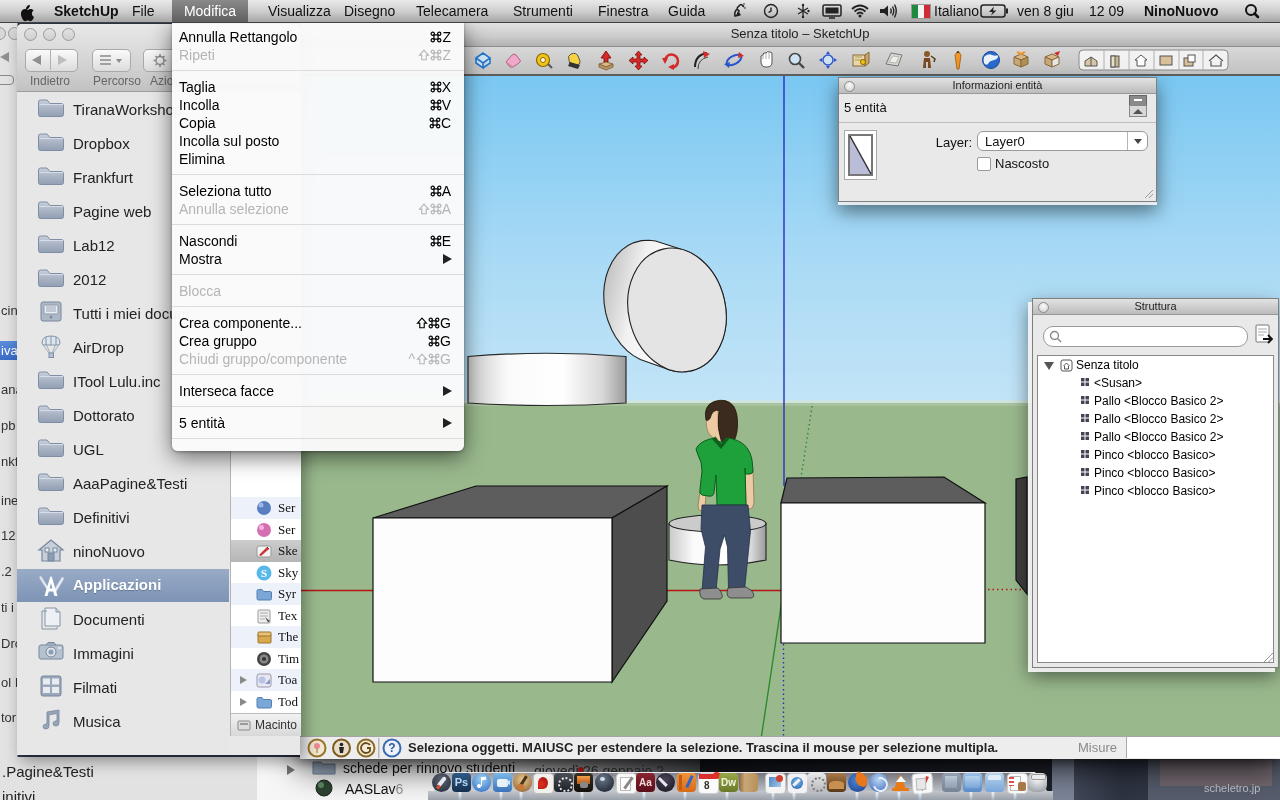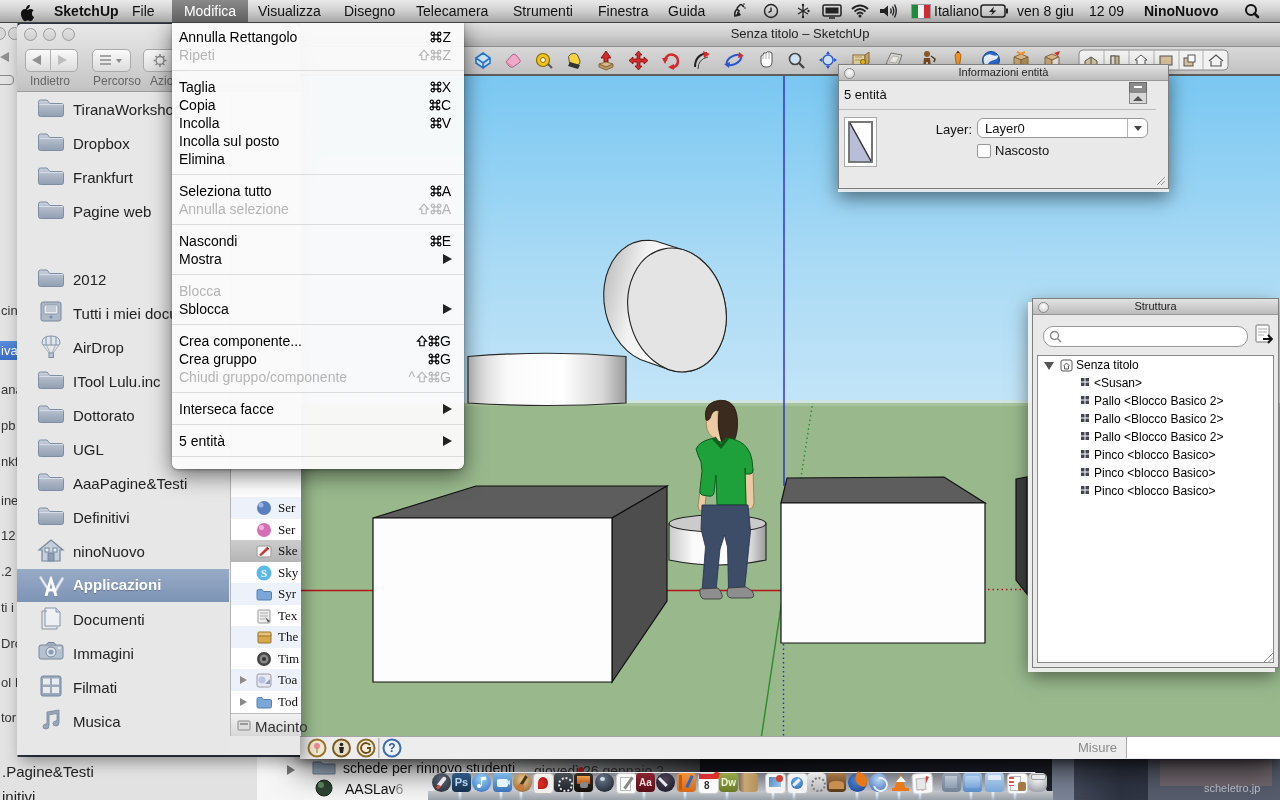--- a/index.html
+++ b/index.html
@@ -26,33 +26,33 @@
   .srow{position:absolute;left:0;width:212px;height:34px;}
   .srow .lab{position:absolute;left:56px;top:8px;font-size:15px;color:#222;white-space:nowrap;}
   .srow svg{position:absolute;left:20px;top:3px;}
   #apphl{position:absolute;left:0;width:212px;height:33px;background:linear-gradient(#98abc6,#7e94b6);}
   #apphl .lab{color:#fff;font-weight:bold;text-shadow:0 1px 1px rgba(0,0,0,.25);}
   #flist{position:absolute;left:213px;top:68px;width:70px;height:621px;background:#fff;border-left:1px solid #b4b4b4;overflow:hidden;}
   .frow{position:absolute;left:0;width:70px;height:22px;font-size:13px;color:#111;font-family:Liberation Serif, serif;}
   .frow .t{position:absolute;left:47px;top:3px;}
   .frow svg{position:absolute;left:25px;top:3px;}
   .frow .dtri{position:absolute;left:9px;top:7px;width:0;height:0;border-left:7px solid #8a8a8a;border-top:4px solid transparent;border-bottom:4px solid transparent;}
-  #macbar{position:absolute;left:213px;top:689px;width:70px;height:22px;background:linear-gradient(#f2f2f2,#d8d8d8);border-top:1px solid #bbb;border-left:1px solid #b4b4b4;font-size:15px;color:#333;}
+  #macbar{position:absolute;left:213px;top:689px;width:70px;height:22px;background:linear-gradient(#f2f2f2,#d8d8d8);border-top:1px solid #bbb;border-left:1px solid #b4b4b4;font-size:12px;color:#333;}
   
   #su{left:300px;top:22px;width:980px;height:736px;background:#c9c9c9;box-shadow:0 10px 30px rgba(0,0,0,.75),0 3px 10px rgba(0,0,0,.5);z-index:5;}
   #sutitle{position:absolute;left:0;top:0;width:980px;height:24px;background:linear-gradient(#e4e4e4,#cbcbcb 60%,#b2b2b2);border-bottom:1px solid #8e8e8e;}
   #sutitle .t{position:absolute;left:20px;right:0;top:4px;text-align:center;font-size:13px;color:#222;}
   #sutool{position:absolute;left:0;top:25px;width:980px;height:27px;background:linear-gradient(#d8d8d8,#c2c2c2);border-bottom:1px solid #7d7d7d;}
   #suview{position:absolute;left:0;top:52px;width:980px;height:662px;}
   #sustatus{position:absolute;left:0;top:714px;width:980px;height:22px;background:#ededed;border-top:1px solid #a5a5a5;font-size:13px;color:#222;}
   
   .panel{background:#e9e9e9;border:1px solid #7f7f7f;box-shadow:0 5px 18px rgba(0,0,0,.5);}
   .ptitle{position:absolute;left:0;top:0;right:0;height:15px;background:linear-gradient(#e2e2e2,#bcbcbc);border-bottom:1px solid #989898;text-align:center;font-size:11px;color:#222;line-height:15px;}
   .pclose{position:absolute;left:5px;top:3px;width:9px;height:9px;border-radius:50%;border:1px solid #8b8b8b;background:radial-gradient(circle at 50% 35%,#fdfdfd,#c9c9c9);}
-  #info{left:838px;top:64px;width:317px;height:123px;z-index:20;box-shadow:0 3px 0 rgba(250,250,250,.85),0 9px 18px rgba(0,0,0,.5);padding-left:12px;}
+  #info{left:838px;top:77px;width:317px;height:123px;z-index:20;box-shadow:0 3px 0 rgba(250,250,250,.85),0 9px 18px rgba(0,0,0,.5);}
   #strut{left:1032px;top:298px;width:245px;height:368px;z-index:20;box-shadow:-4px 4px 0 rgba(248,248,248,.9),-3px 8px 18px rgba(0,0,0,.5);}
   
   #dock{left:428px;top:769px;width:625px;height:31px;z-index:40;}
   #dockshelf{position:absolute;left:0;top:3px;width:625px;height:28px;background:linear-gradient(rgba(150,153,160,.75),rgba(200,204,210,.9) 60%,rgba(235,238,242,.95));clip-path:polygon(18px 0,607px 0,625px 28px,0 28px);border-top:1px solid #e8e8ec;}
   #dockfloor{position:absolute;left:0;top:22px;width:625px;height:9px;background:linear-gradient(#c2c6cc,#9aa0a8);}
   .dicon{position:absolute;top:4px;width:19px;height:19px;border-radius:4px;}
   .glint{position:absolute;top:23px;width:4px;height:8px;background:radial-gradient(ellipse at 50% 0%,rgba(255,255,255,.95),rgba(180,220,255,.25) 70%,transparent);}
   
   #behindbottom{left:0;top:757px;width:1052px;height:43px;background:#e2e2e2;z-index:2;}
   #behindbottom .white{position:absolute;left:257px;top:0;width:443px;height:43px;background:#f6f6f6;}
@@ -331,20 +331,21 @@
           <path d="M11 10 L11 15" stroke="#b89858" stroke-width="1.5"></path>
         <circle cx="35.5" cy="10" r="8.5" fill="#e8dec8" stroke="#7a5a20" stroke-width="2"></circle>
           <circle cx="35.5" cy="6.5" r="1.8" fill="#222"></circle>
           <path d="M33 9 L38 9 L37 15 L34 15 Z" fill="#222"></path>
         <circle cx="60" cy="10" r="8.5" fill="#f2ecd8" stroke="#8a6a28" stroke-width="2"></circle>
           <path d="M64 7 A5 5 0 1 0 64 13 L64 10 L61 10" fill="none" stroke="#6a4a18" stroke-width="1.8"></path>
         <rect x="72" y="0" width="1.5" height="20" fill="#b8b8b8"></rect>
         <circle cx="86" cy="10" r="8.5" fill="#eef2f8" stroke="#3a6ab0" stroke-width="2"></circle>
           <text x="86" y="14" text-anchor="middle" font-size="12" font-weight="bold" fill="#2a5aa0">?</text>
       </svg>
+      <div class="abs" style="left:108px;top:3px;font-weight:bold;">Seleziona oggetti. MAIUSC per estendere la selezione. Trascina il mouse per selezione multipla.</div>
       <div class="abs" style="left:778px;top:3px;color:#8a8a8a;">Misure</div>
       <div class="abs" style="left:826px;top:0;width:154px;height:21px;background:#fff;border-left:1px solid #aaa;"></div>
     </div>
   </div>
 
   <div class="abs" id="finder">
     <div class="chrome">
       <div class="tl" style="left:7px;top:4px;"></div>
       <div class="tl" style="left:26px;top:4px;"></div>
       <div class="tl" style="left:45px;top:4px;"></div>
@@ -388,20 +389,26 @@
           <svg width="28" height="22">
             <use href="#folder"></use>
           </svg>
           <span class="lab">Frankfurt</span>
         </div>
       <div class="srow" style="top:103px">
           <svg width="28" height="22">
             <use href="#folder"></use>
           </svg>
           <span class="lab">Pagine web</span>
+        </div>
+      <div class="srow" style="top:137px">
+          <svg width="28" height="22">
+            <use href="#folder"></use>
+          </svg>
+          <span class="lab">Lab12</span>
         </div>
       <div class="srow" style="top:171px">
           <svg width="28" height="22">
             <use href="#folder"></use>
           </svg>
           <span class="lab">2012</span>
         </div>
       <div class="srow" style="top:205px">
           <svg width="28" height="24" viewBox="0 0 28 24">
             <rect x="4" y="2" width="20" height="19" rx="2" fill="#aeb9c8" stroke="#76879c"></rect>
@@ -812,21 +819,21 @@
       <div class="glint" style="left:585px"></div>
   </div>
 
   <div class="abs" id="menubar">
     <svg class="mi" style="left:20px;top:2px;" width="15" height="18" viewBox="0 0 14 16">
         <path d="M8.3 3.4 C8.9 2.6 9.3 1.5 9.15 0.4 C8.2 0.45 7.05 1.05 6.4 1.85 C5.8 2.55 5.3 3.7 5.5 4.75 C6.55 4.85 7.65 4.2 8.3 3.4 Z M11.1 8.6 C11.08 6.7 12.65 5.8 12.72 5.75 C11.84 4.46 10.47 4.28 9.98 4.26 C8.82 4.14 7.7 4.95 7.11 4.95 C6.5 4.95 5.6 4.28 4.63 4.3 C3.36 4.32 2.18 5.04 1.53 6.18 C0.2 8.48 1.19 11.88 2.47 13.75 C3.1 14.66 3.85 15.69 4.83 15.65 C5.78 15.61 6.14 15.04 7.29 15.04 C8.43 15.04 8.76 15.65 9.76 15.63 C10.78 15.61 11.43 14.7 12.04 13.78 C12.76 12.73 13.05 11.7 13.07 11.65 C13.04 11.64 11.12 10.9 11.1 8.6 Z" fill="#111"></path>
       </svg>
     <b class="mi" style="left:54px;">SketchUp</b>
     <span class="mi" style="left:132px;">File</span>
     <span class="mi" style="left:172px;width:76px;text-align:center;background:linear-gradient(#8a8a8a,#5f5f5f);color:#fff;">Modifica</span>
-    <span class="mi" style="left:258px;">Visualizza</span>
+    <span class="mi" style="left:268px;">Visualizza</span>
     <span class="mi" style="left:344px;">Disegno</span>
     <span class="mi" style="left:416px;">Telecamera</span>
     <span class="mi" style="left:513px;">Strumenti</span>
     <span class="mi" style="left:598px;">Finestra</span>
     <span class="mi" style="left:668px;">Guida</span>
     <svg class="mi" style="left:732px;top:3px;" width="17" height="16">
         <path d="M3 13 Q2 9 5 6 L7 8 Q5 10 6 12 Z M5 5 L8 2 Q9 1 10 2 L12 4" fill="none" stroke="#222" stroke-width="1.6"></path>
         <path d="M3 13 Q6 14 9 12 L7 9 Z" fill="#222"></path>
         <circle cx="11" cy="3" r="0.8" fill="#222"></circle>
         <circle cx="13" cy="5" r="0.8" fill="#222"></circle>
@@ -877,45 +884,44 @@
           </svg>Z</span></div>
     <div class="it dis">Ripeti<span class="sc"><svg width="12" height="12" style="vertical-align:-1px">
             <use href="#shiftk"></use>
           </svg><svg width="12" height="12" style="vertical-align:-1px">
             <use href="#cmdk"></use>
           </svg>Z</span></div>
     <div class="sep"></div>
     <div class="it">Taglia<span class="sc"><svg width="12" height="12" style="vertical-align:-1px">
             <use href="#cmdk"></use>
           </svg>X</span></div>
+    <div class="it">Incolla<span class="sc"><svg width="12" height="12" style="vertical-align:-1px">
+            <use href="#cmdk"></use>
+          </svg>V</span></div>
     <div class="it">Copia<span class="sc"><svg width="12" height="12" style="vertical-align:-1px">
             <use href="#cmdk"></use>
           </svg>C</span></div>
-    <div class="it">Incolla<span class="sc"><svg width="12" height="12" style="vertical-align:-1px">
-            <use href="#cmdk"></use>
-          </svg>V</span></div>
     <div class="it">Incolla sul posto</div>
     <div class="it">Elimina</div>
     <div class="sep"></div>
     <div class="it">Seleziona tutto<span class="sc"><svg width="12" height="12" style="vertical-align:-1px">
             <use href="#cmdk"></use>
           </svg>A</span></div>
     <div class="it dis">Annulla selezione<span class="sc"><svg width="12" height="12" style="vertical-align:-1px">
             <use href="#shiftk"></use>
           </svg><svg width="12" height="12" style="vertical-align:-1px">
             <use href="#cmdk"></use>
           </svg>A</span></div>
     <div class="sep"></div>
     <div class="it">Nascondi<span class="sc"><svg width="12" height="12" style="vertical-align:-1px">
             <use href="#cmdk"></use>
           </svg>E</span></div>
     <div class="it">Mostra<span class="ar"></span></div>
     <div class="sep"></div>
     <div class="it dis">Blocca</div>
-    <div class="it">Sblocca<span class="ar"></span></div>
     <div class="sep"></div>
     <div class="it">Crea componente...<span class="sc"><svg width="12" height="12" style="vertical-align:-1px">
             <use href="#shiftk"></use>
           </svg><svg width="12" height="12" style="vertical-align:-1px">
             <use href="#cmdk"></use>
           </svg>G</span></div>
     <div class="it">Crea gruppo<span class="sc"><svg width="12" height="12" style="vertical-align:-1px">
             <use href="#cmdk"></use>
           </svg>G</span></div>
     <div class="it dis">Chiudi gruppo/componente<span class="sc">^<svg width="12" height="12" style="vertical-align:-1px">

